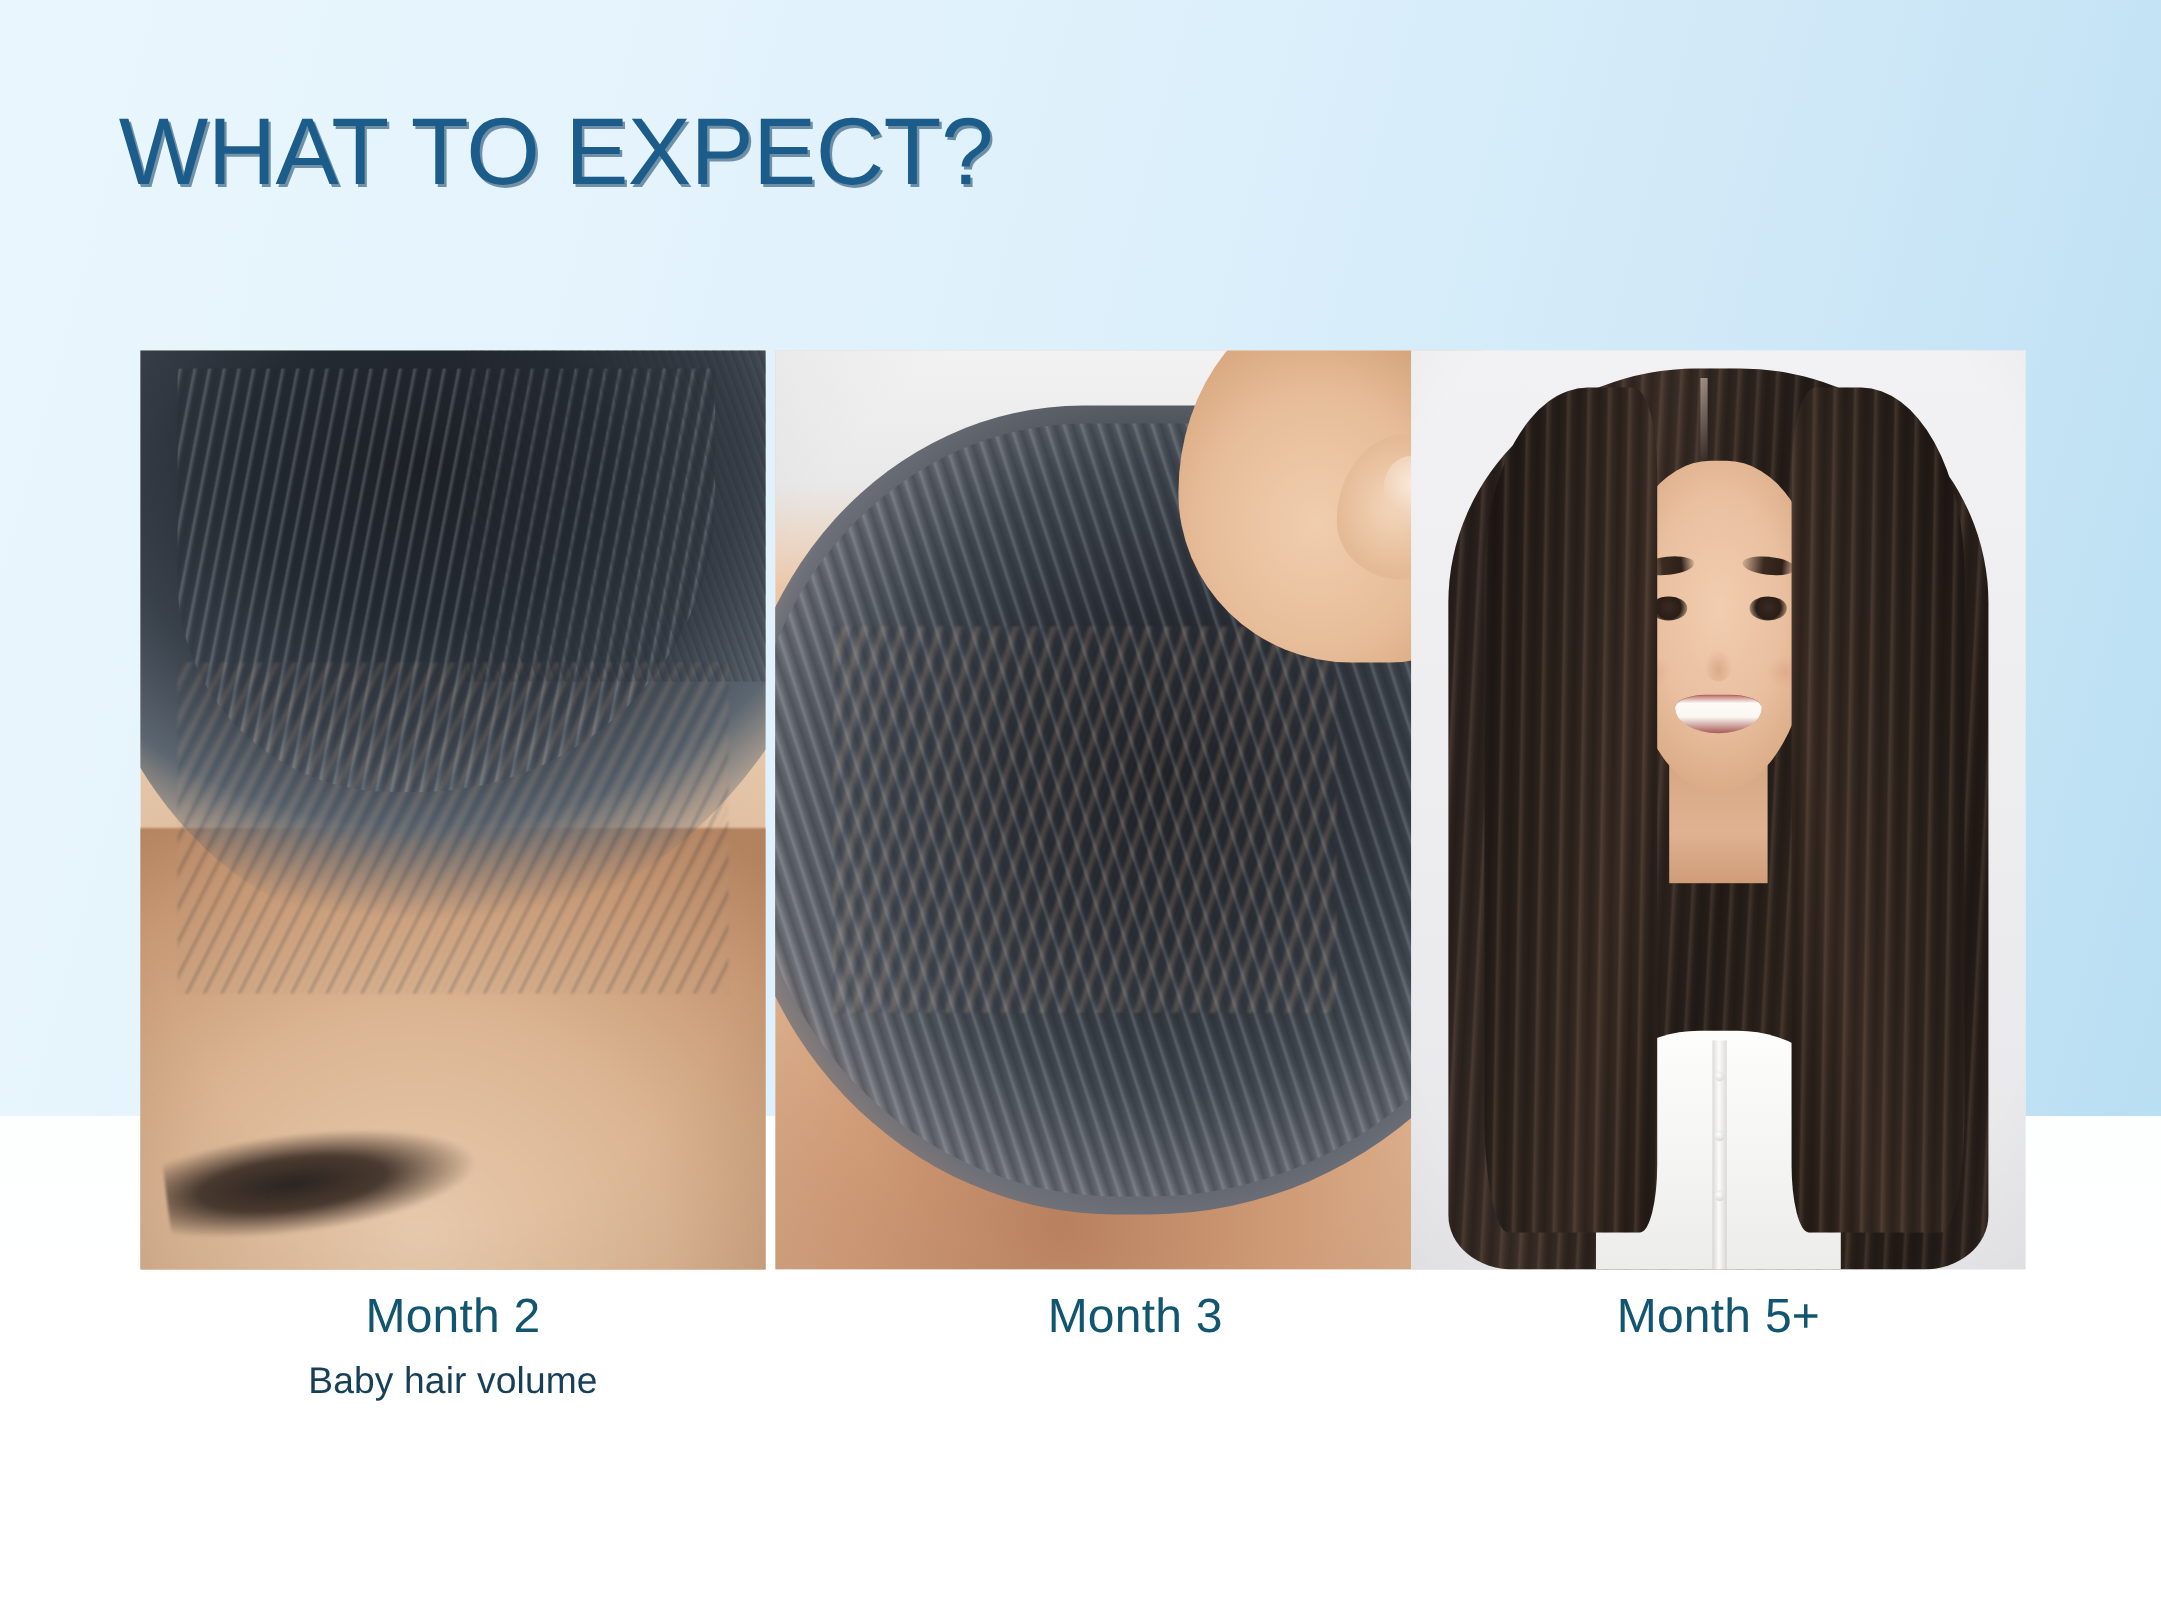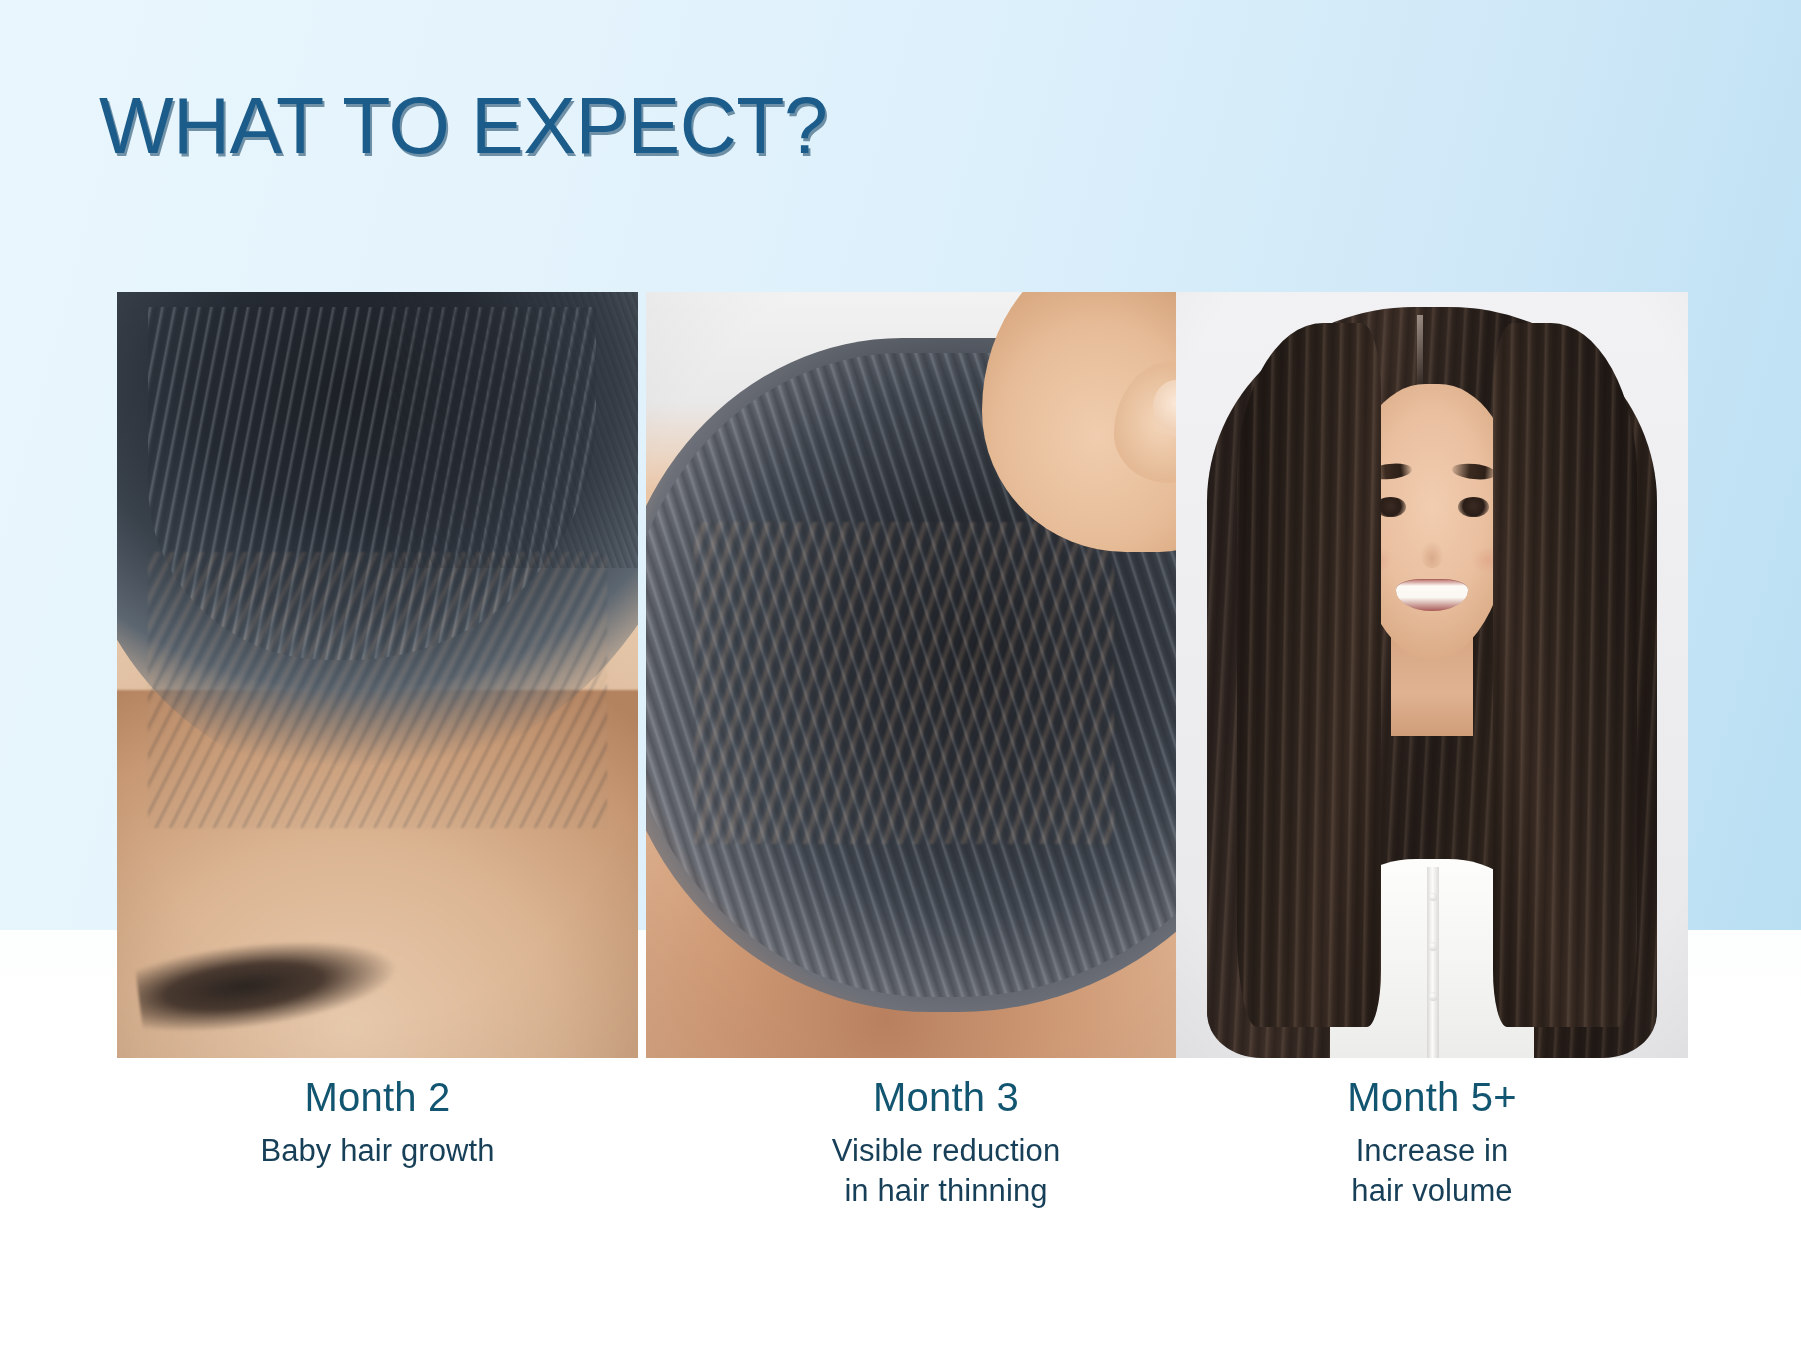--- a/index.html
+++ b/index.html
@@ -327,42 +327,38 @@
       <div class="p1-forehead"></div>
       <div class="p1-hairmass"></div>
       <div class="p1-hairlight"></div>
       <div class="p1-thin"></div>
       <div class="p1-wisp"></div>
       <div class="p1-brow"></div>
       <div class="p1-vign"></div>
     </div>
     <div class="caption-block">
       <div class="caption-title">Month 2</div>
-      <div class="caption-sub">Baby hair growth</div>
+      <div class="caption-sub">Baby hair volume</div>
     </div>
   </div>
 
   <div class="card card-2">
     <div class="photo">
       <div class="p2-skin"></div>
       <div class="p2-bgwall"></div>
       <div class="p2-hairmass"></div>
       <div class="p2-strands"></div>
       <div class="p2-part"></div>
       <div class="p2-hand"></div>
       <div class="p2-finger"></div>
       <div class="p2-nail"></div>
       <div class="p2-vign"></div>
     </div>
     <div class="caption-block">
       <div class="caption-title">Month 3</div>
-      <div class="caption-sub">
-        <div>Visible reduction</div>
-        <div>in hair thinning</div>
-      </div>
     </div>
   </div>
 
   <div class="card card-3">
     <div class="photo">
       <div class="p3-bg"></div>
       <div class="p3-hair-back"></div>
       <div class="p3-hair-sheen"></div>
       <div class="p3-neck"></div>
       <div class="p3-top"></div>
@@ -379,20 +375,16 @@
       <div class="p3-eye-r"></div>
       <div class="p3-nose"></div>
       <div class="p3-mouth"></div>
       <div class="p3-hair-front-l"></div>
       <div class="p3-hair-front-r"></div>
       <div class="p3-part-line"></div>
       <div class="p3-vign"></div>
     </div>
     <div class="caption-block">
       <div class="caption-title">Month 5+</div>
-      <div class="caption-sub">
-        <div>Increase in</div>
-        <div>hair volume</div>
-      </div>
     </div>
   </div>
 
 </div>
 
 </body></html>

